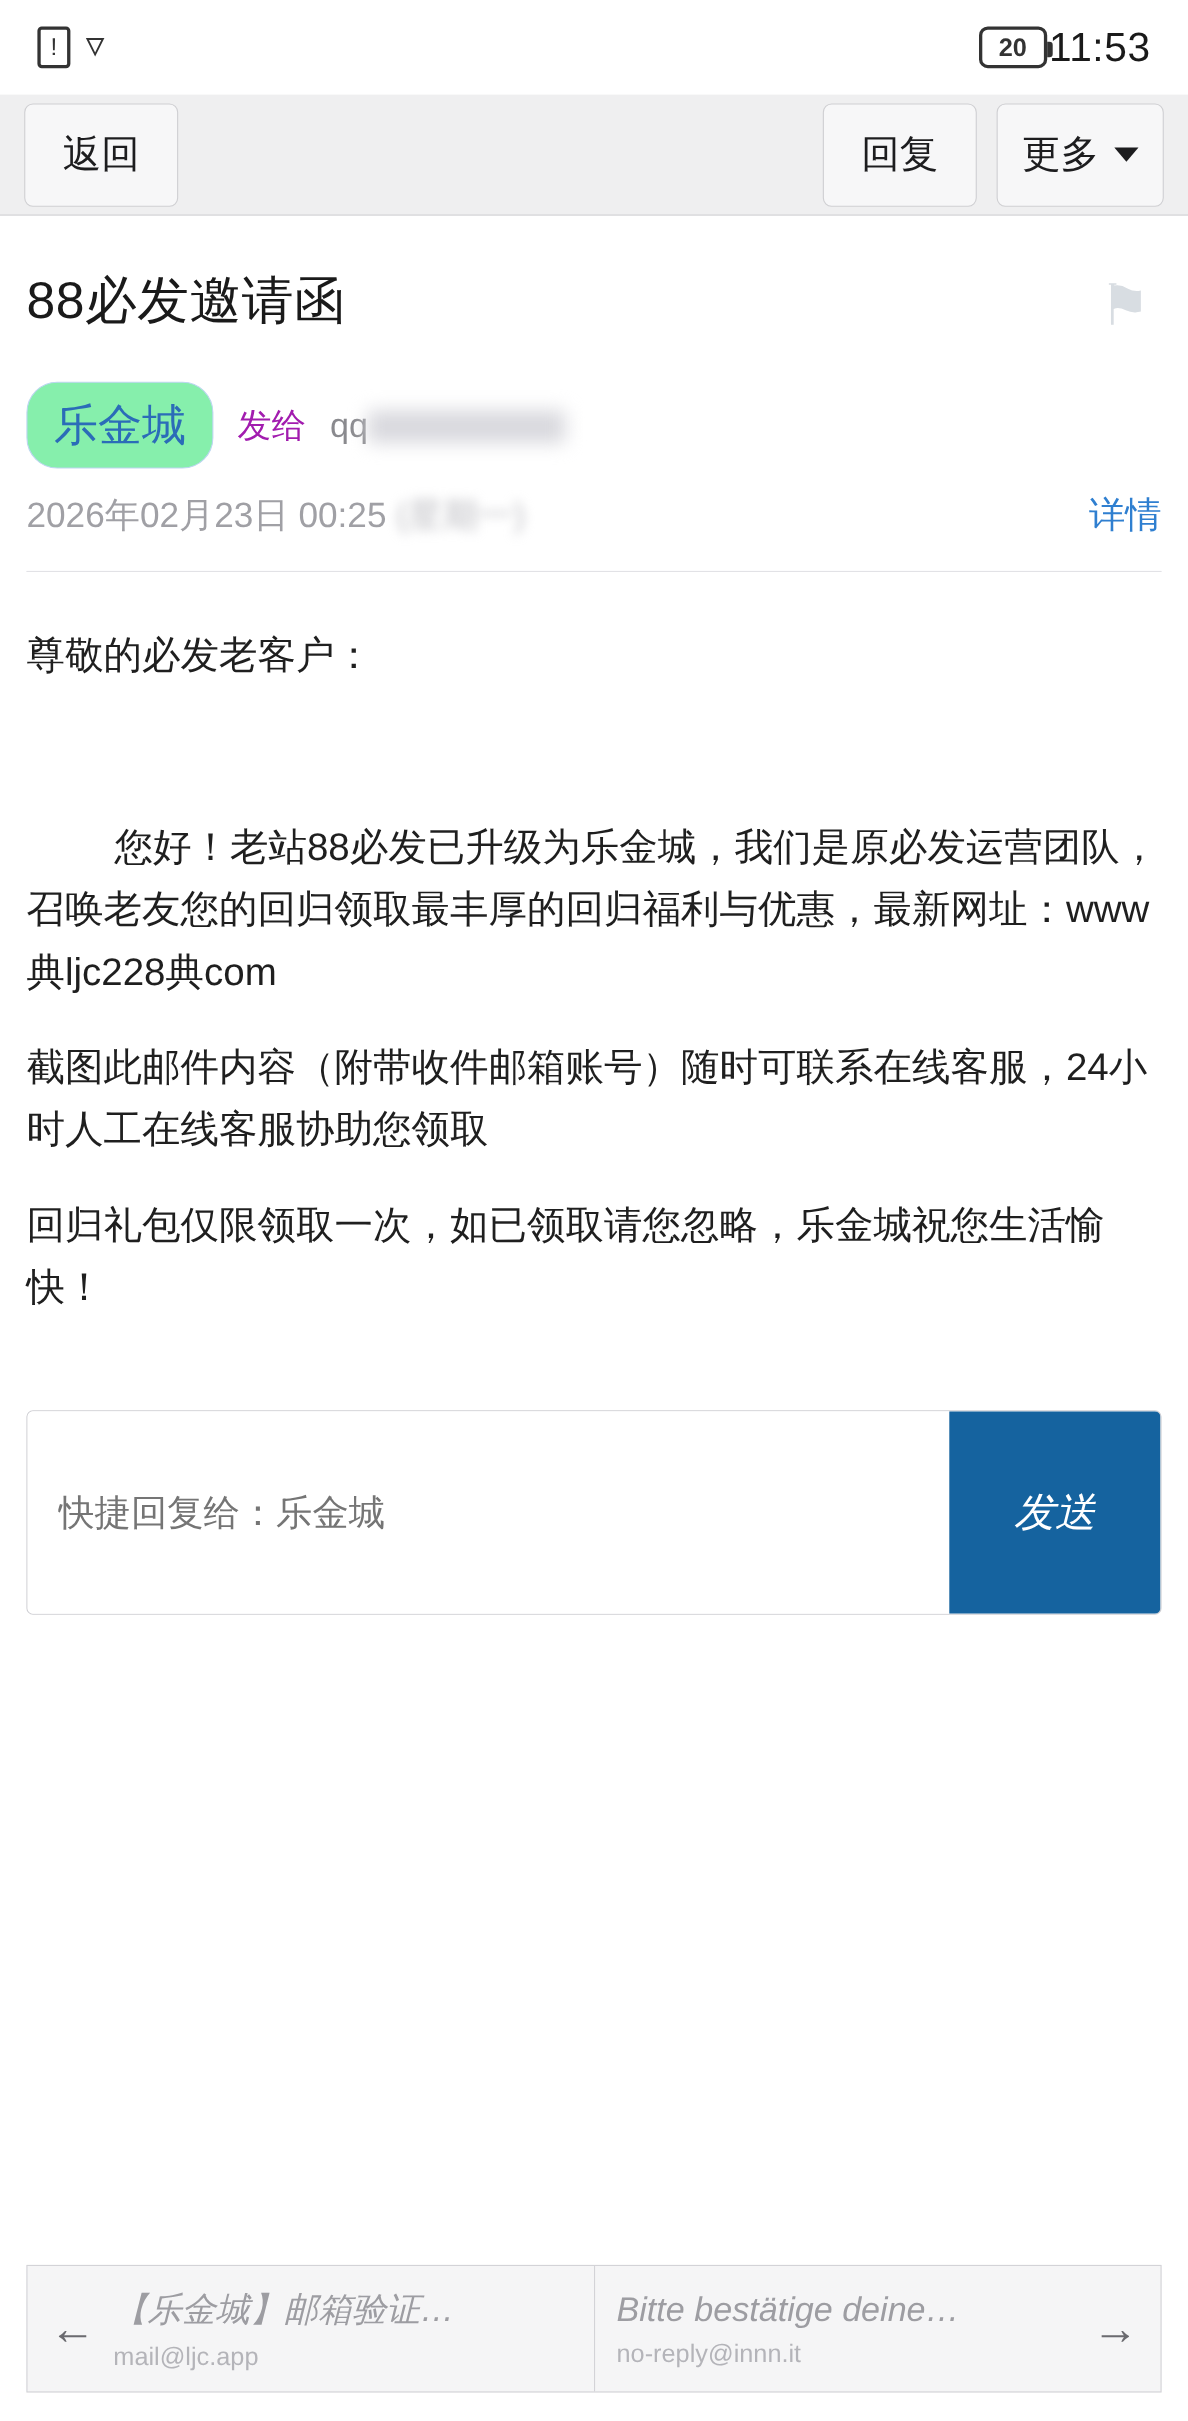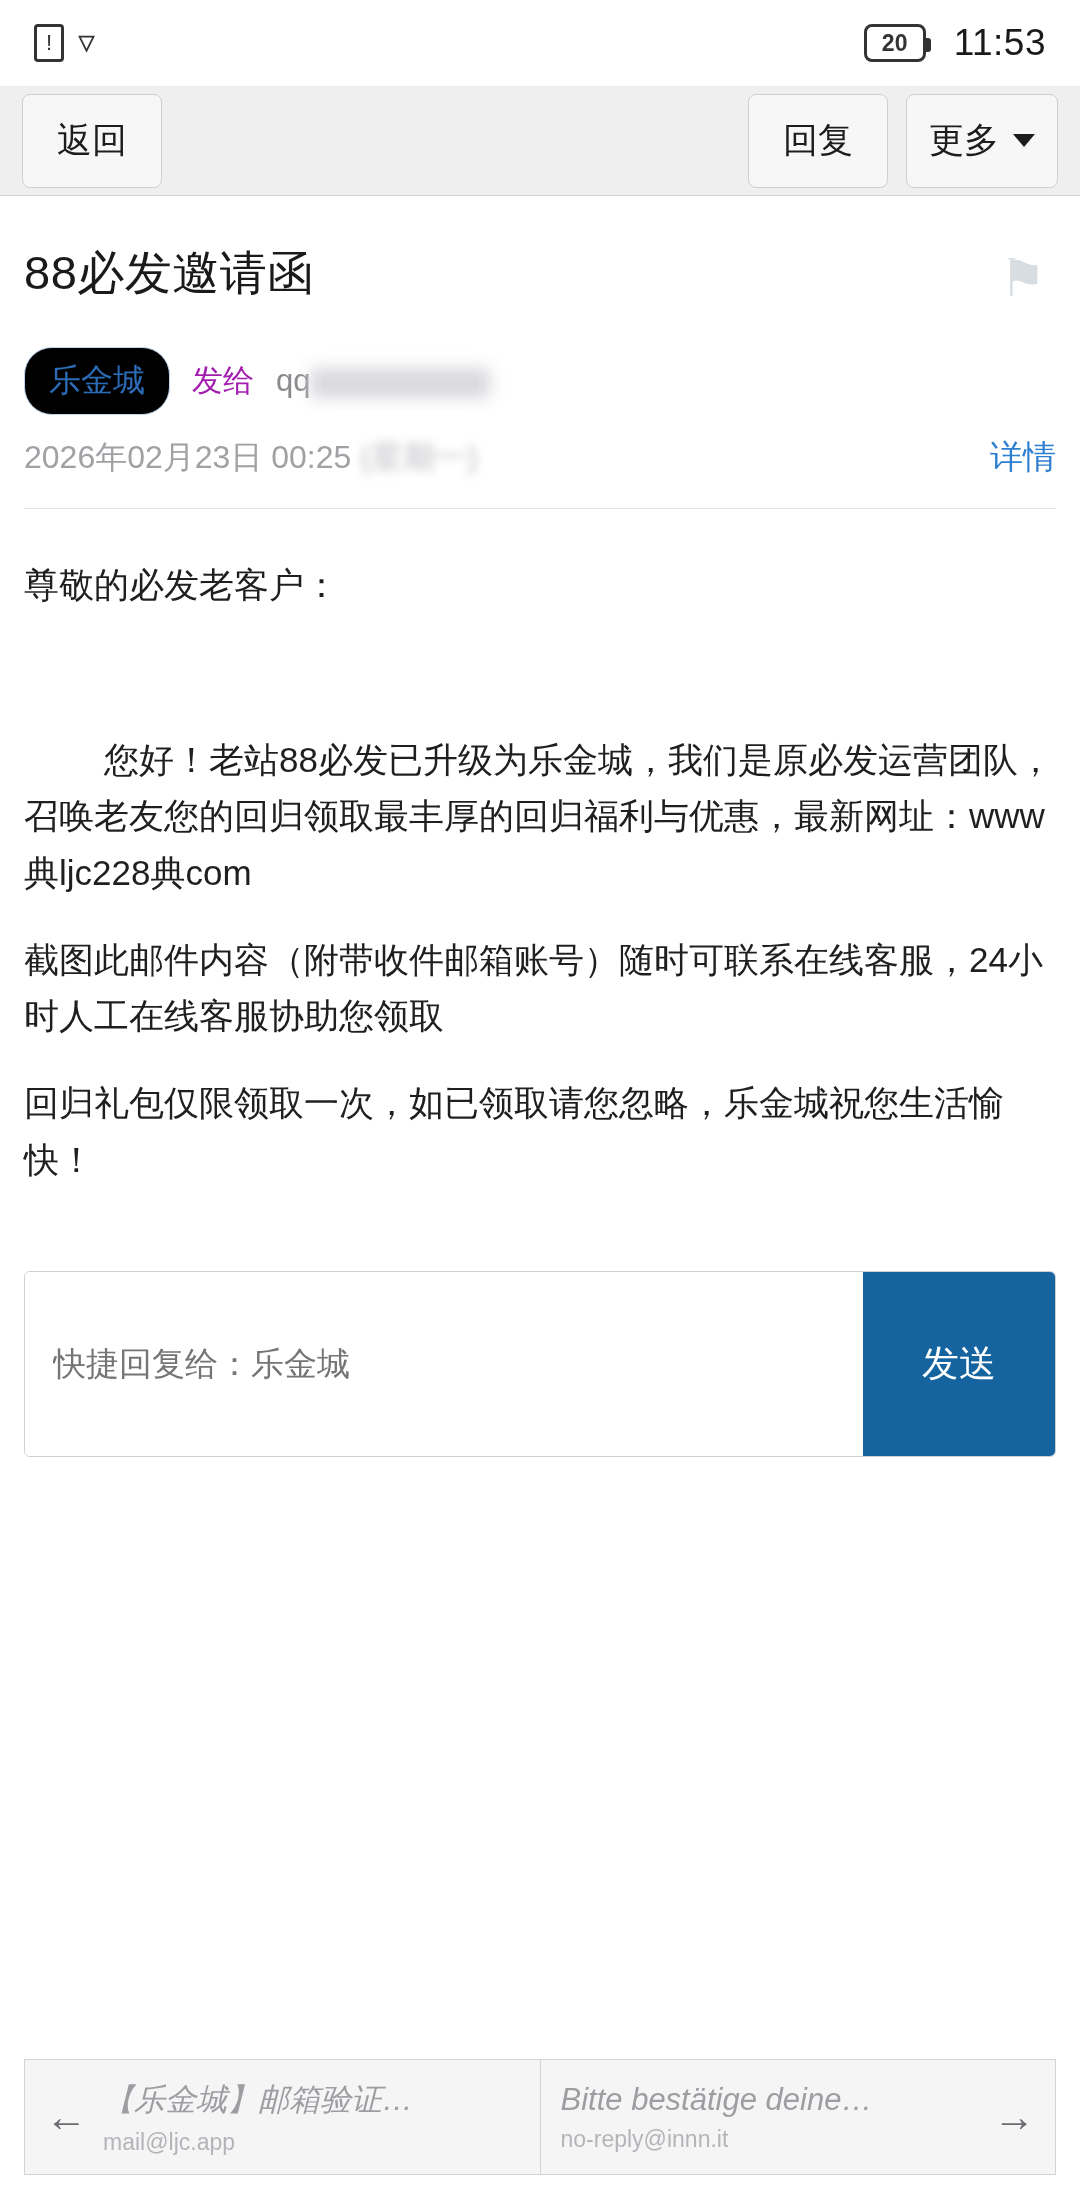--- a/index.html
+++ b/index.html
@@ -47,21 +47,21 @@
   .wifi-icon {
     font-size: 34px;
     color: #333;
     line-height: 1;
     position: relative;
     top: -2px;
   }
   .status-right {
     display: flex;
     align-items: center;
-    gap: 28px;
+    gap: 2px;
   }
   .battery {
     width: 62px;
     height: 38px;
     border: 3px solid #333;
     border-radius: 8px;
     display: flex;
     align-items: center;
     justify-content: center;
     font-size: 23px;
@@ -148,25 +148,25 @@
     font-size: 52px;
     line-height: 1;
   }
   .sender-row {
     display: flex;
     align-items: center;
     gap: 22px;
     margin-top: 36px;
   }
   .sender-chip {
-    background: #000000;
+    background: #86efac;
     border: 1px solid #bcd6f0;
     border-radius: 28px;
     color: #2b6cb8;
-    font-size: 32px;
+    font-size: 40px;
     padding: 11px 24px;
     white-space: nowrap;
   }
   .sent-to {
     font-size: 31px;
     color: #a21caf;
   }
   .recipient {
     font-size: 31px;
     color: #8a8a8e;
@@ -238,20 +238,21 @@
     background: #fff;
   }
   .send-btn {
     width: 192px;
     background: #15639f;
     color: #ffffff;
     font-size: 37px;
     display: flex;
     align-items: center;
     justify-content: center;
+    font-style: italic;
   }
 
   
   .bottom-nav {
     position: absolute;
     left: 24px;
     right: 24px;
     bottom: 26px;
     height: 116px;
     border: 1px solid #d3d3d7;

